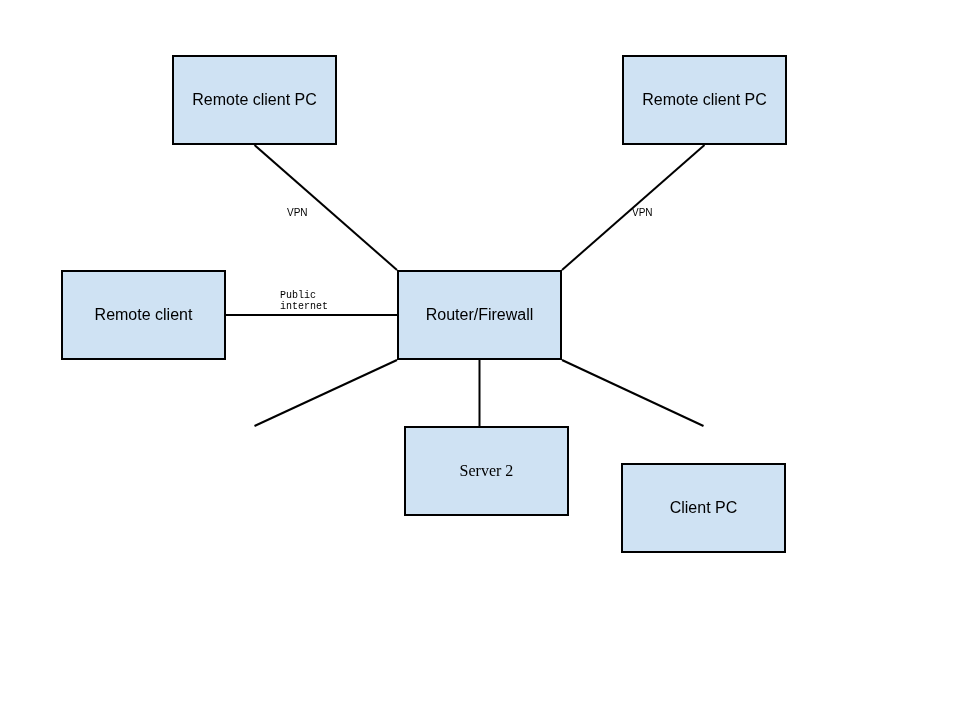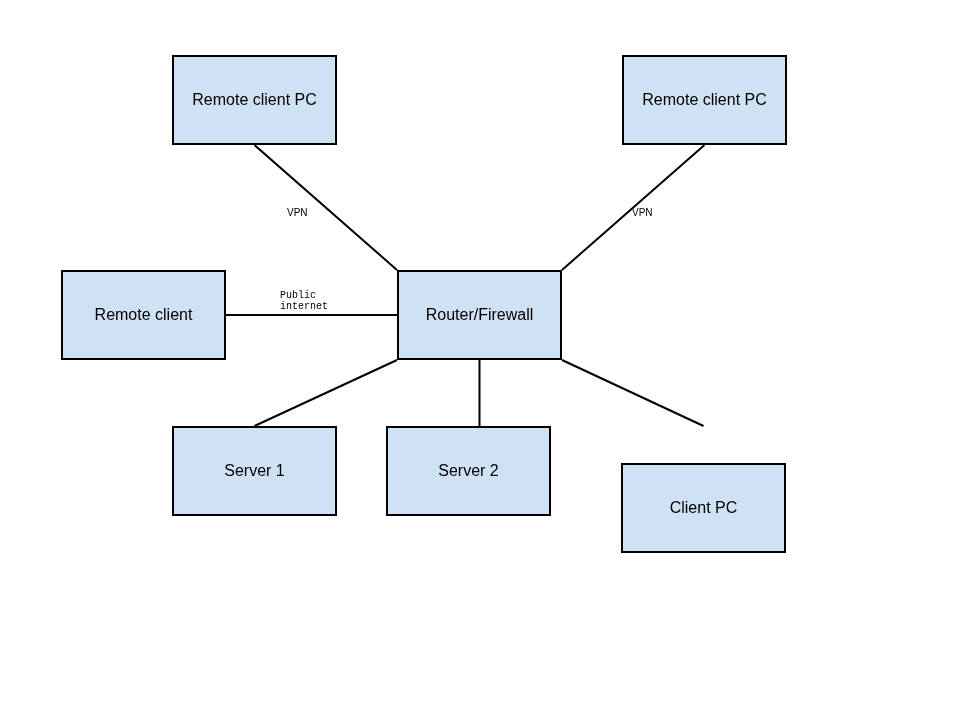--- a/index.html
+++ b/index.html
@@ -50,21 +50,21 @@
     width: 46px;
     text-align: left;
     font-family: Liberation Mono, monospace;
   }
   
   .n-remote-pc-left  { left: 172px; top: 55px;  }
   .n-remote-pc-right { left: 622px; top: 55px;  }
   .n-remote-client   { left: 61px;  top: 270px; }
   .n-router          { left: 397px; top: 270px; }
   .n-server-1        { left: 172px; top: 426px; }
-  .n-server-2        { left: 386px; top: 426px; }
+  .n-server-2        { left: 404px; top: 426px; font-family: Liberation Serif, serif; }
   .n-client-pc       { left: 621px; top: 426px; margin-top: 37px; }
   
   .l-vpn-left        { left: 287px; top: 207px; }
   .l-vpn-right       { left: 632px; top: 207px; }
   .l-public-internet { left: 280px; top: 290px; }
 </style>
 </head>
 <body>
 
 <div class="canvas">
@@ -87,23 +87,20 @@
   </div>
 
   <div class="node n-router">
     <span>Router/Firewall</span>
   </div>
 
   <div class="node n-remote-client">
     <span>Remote client</span>
   </div>
 
-  <div class="node n-server-1">
-    <span>Server 1</span>
-  </div>
 
   <div class="node n-server-2">
     <span>Server 2</span>
   </div>
 
   <div class="node n-client-pc">
     <span>Client PC</span>
   </div>
 
   <div class="edge-label l-vpn-left">VPN</div>

